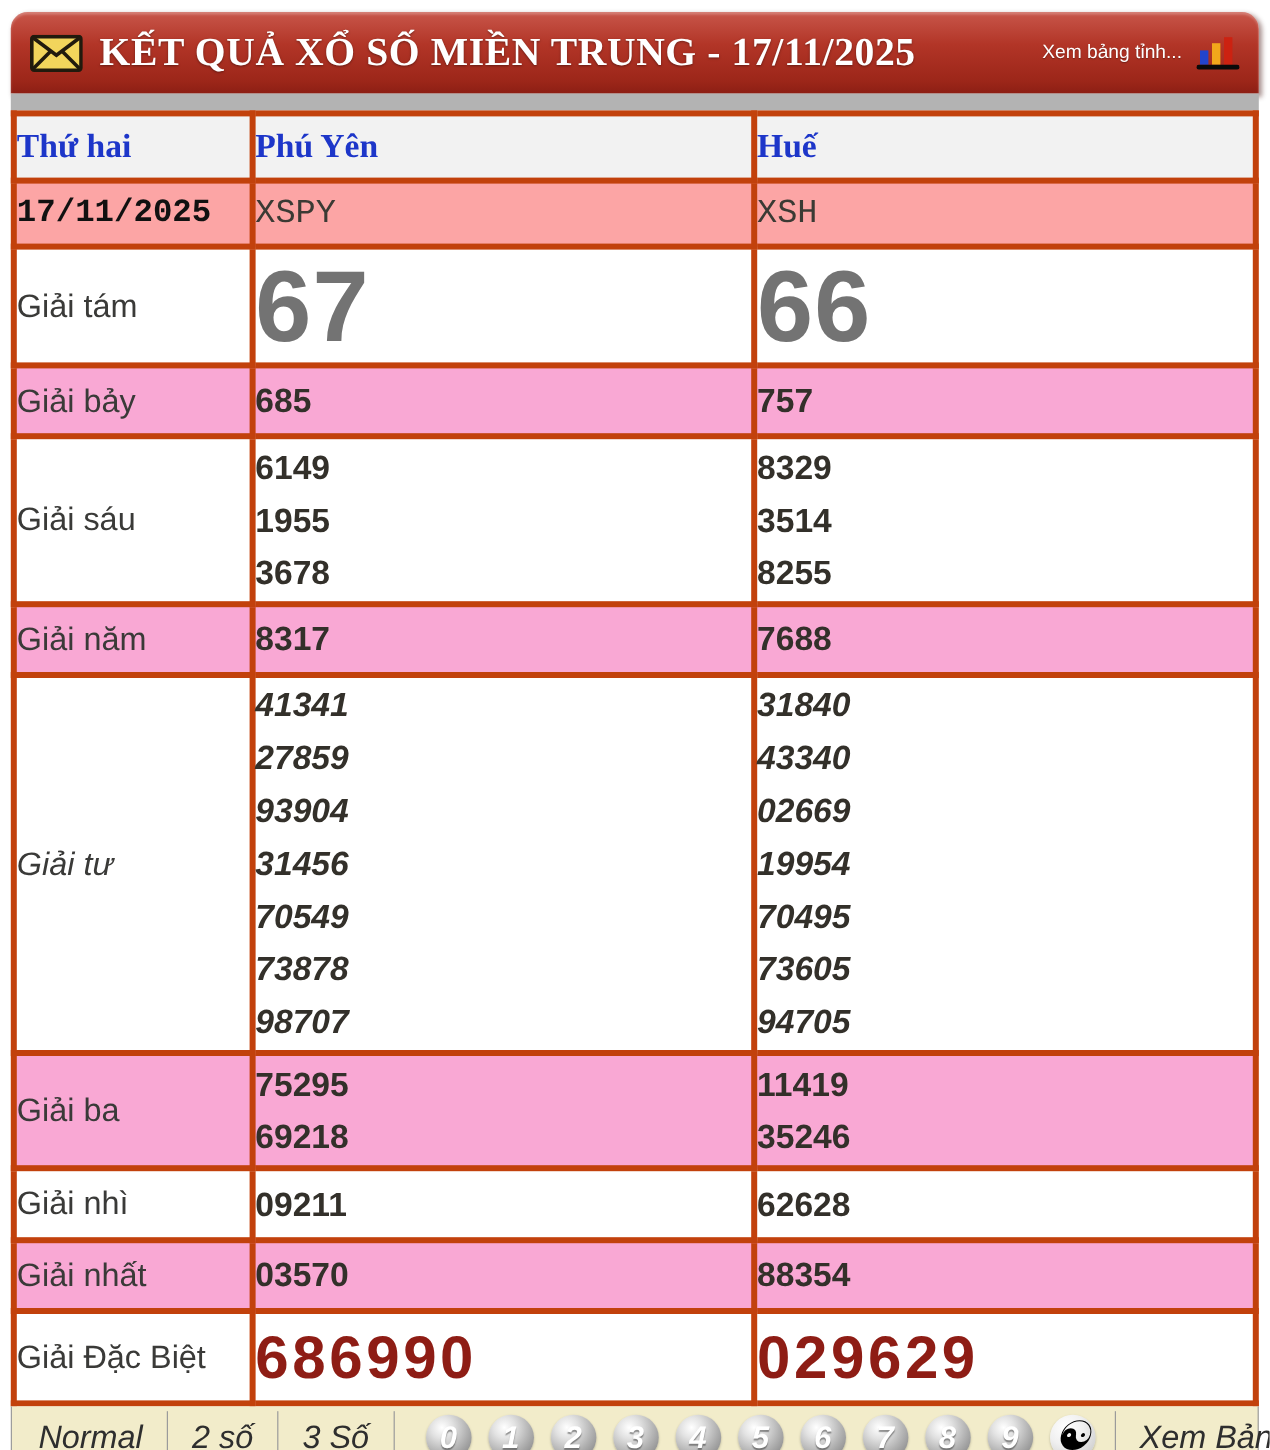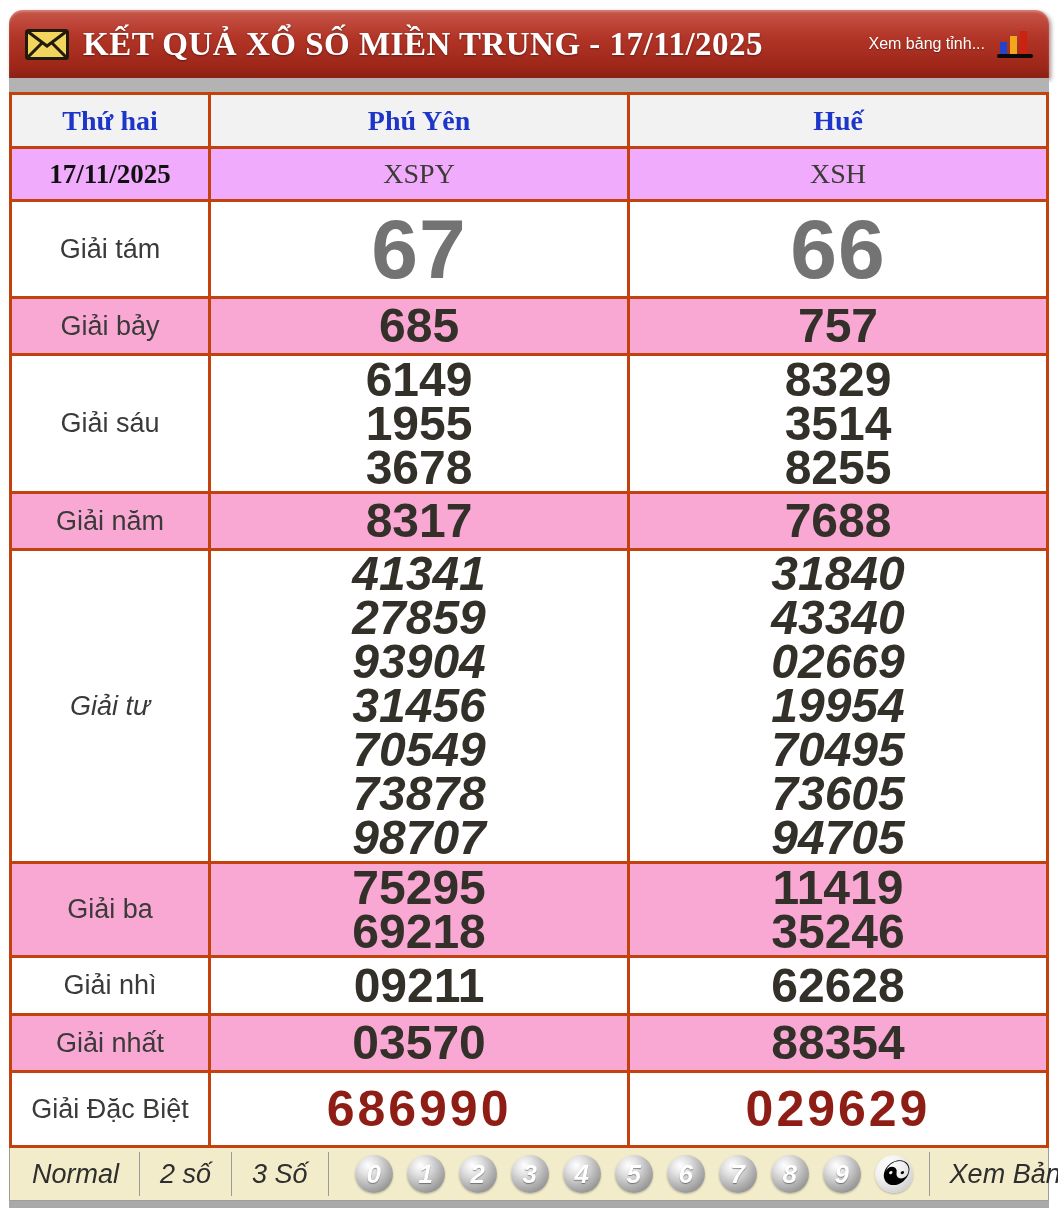--- a/index.html
+++ b/index.html
@@ -26,35 +26,35 @@
   }
   .chart-ico{width:36px;height:30px;margin-left:12px;cursor:pointer;flex:0 0 auto;}
   .gray-strip{height:14px;background:#b3b3b3;}
 
   
   table.res{width:100%;border-collapse:collapse;table-layout:fixed;}
   table.res col.c1{width:19.2%;}
   table.res col.c2{width:40.4%;}
   table.res col.c3{width:40.4%;}
   table.res th,table.res td{
-    border:3px solid #c2410c;text-align:center;vertical-align:middle;padding:0;
+    border:5px solid #c2410c;text-align:left;vertical-align:middle;padding:0;
   }
   tr.colhead th{
     height:51px;background:#f2f2f2;
     font-family:"Liberation Serif",serif;font-weight:bold;font-size:28px;color:#1d36c9;
     cursor:pointer;
   }
-  tr.subhead td{height:50px;background:#f0abfc;font-family:Liberation Serif, serif;font-size:28px;color:#3b3a34;}
+  tr.subhead td{height:50px;background:#fca5a5;font-family:Liberation Mono, monospace;font-size:28px;color:#3b3a34;}
   tr.subhead td.date{font-weight:bold;color:#111111;font-size:27px;}
 
   td.lbl,th.lbl{
     font-family:"Liberation Sans",sans-serif;font-weight:normal;
     font-size:27px;color:#3a3a38;
   }
-  .num{font-weight:bold;font-size:48px;color:#33302a;line-height:44px;letter-spacing:0px;}
+  .num{font-weight:bold;font-size:28px;color:#33302a;line-height:44px;letter-spacing:0px;}
   tr.shade td,tr.shade th{background:#f9a8d4;}
   tr.r-tam td{height:94px;}
   tr.r-bay td{height:54px;}
   tr.r-sau td{height:135px;}
   tr.r-nam td{height:54px;}
   tr.r-tu  td{height:310px;font-style:italic;}
   tr.r-ba  td{height:91px;}
   tr.r-nhi td{height:55px;}
   tr.r-nhat td{height:54px;}
   tr.r-db  td{height:72px;}

